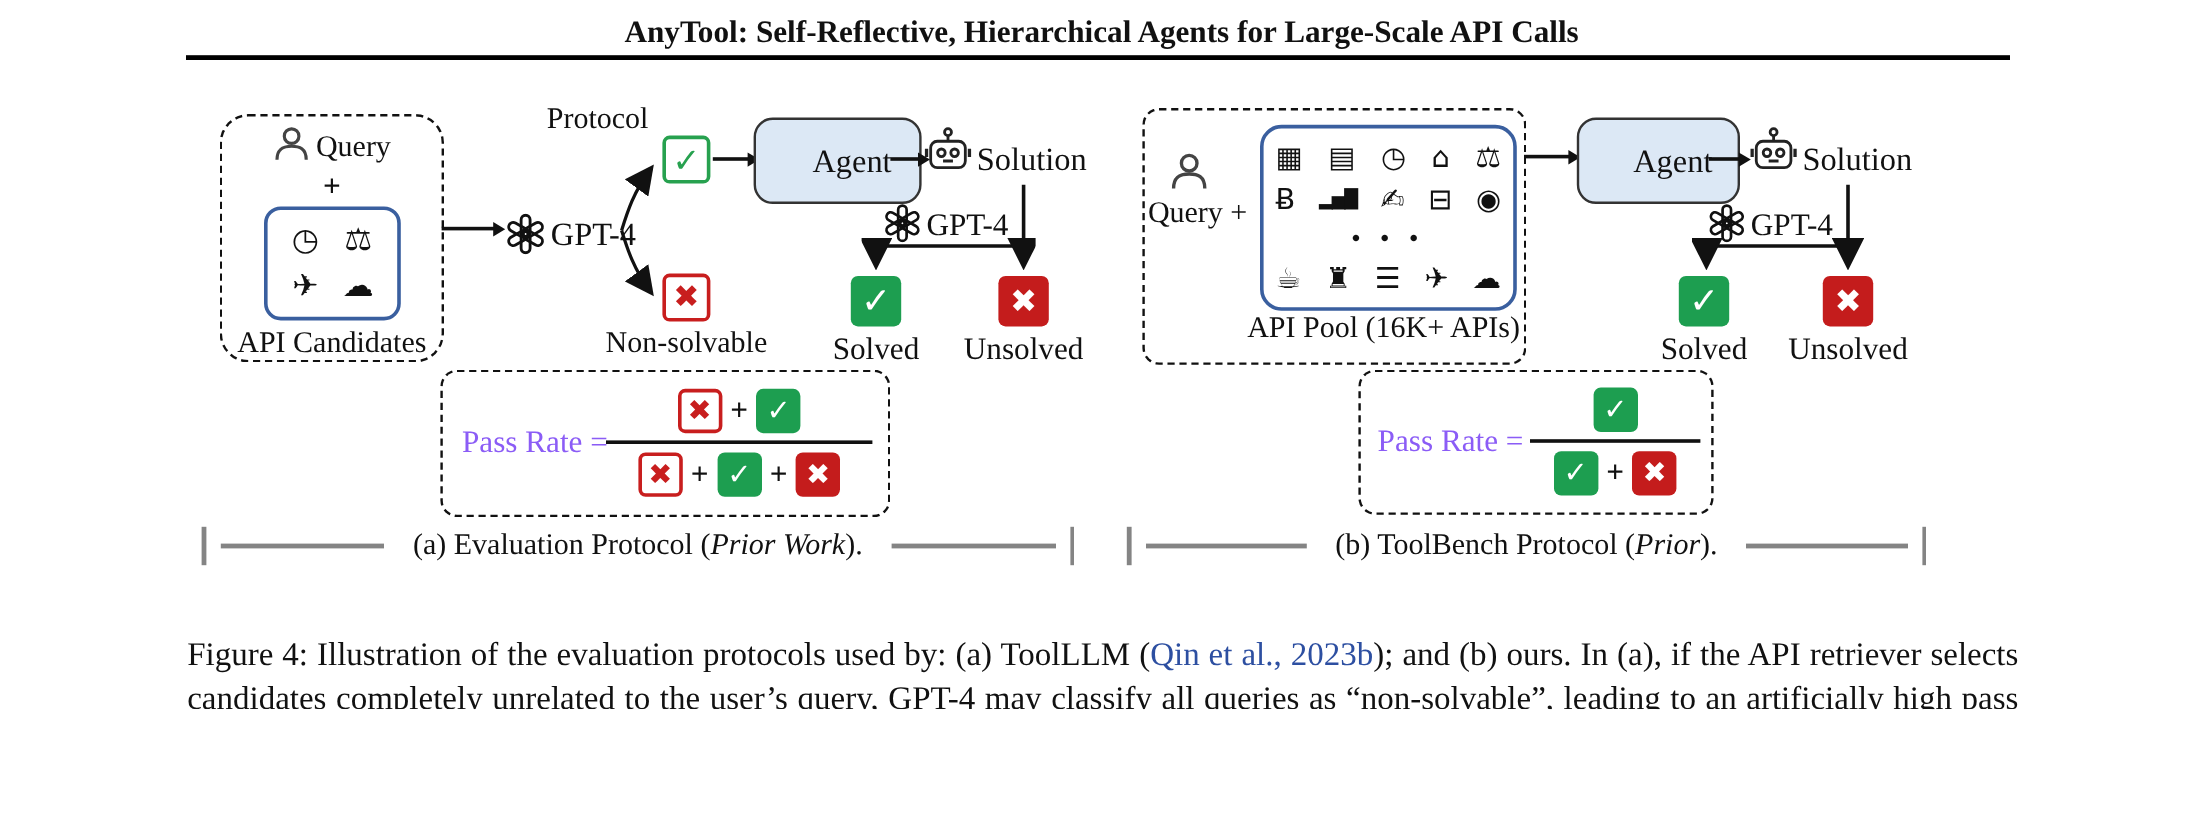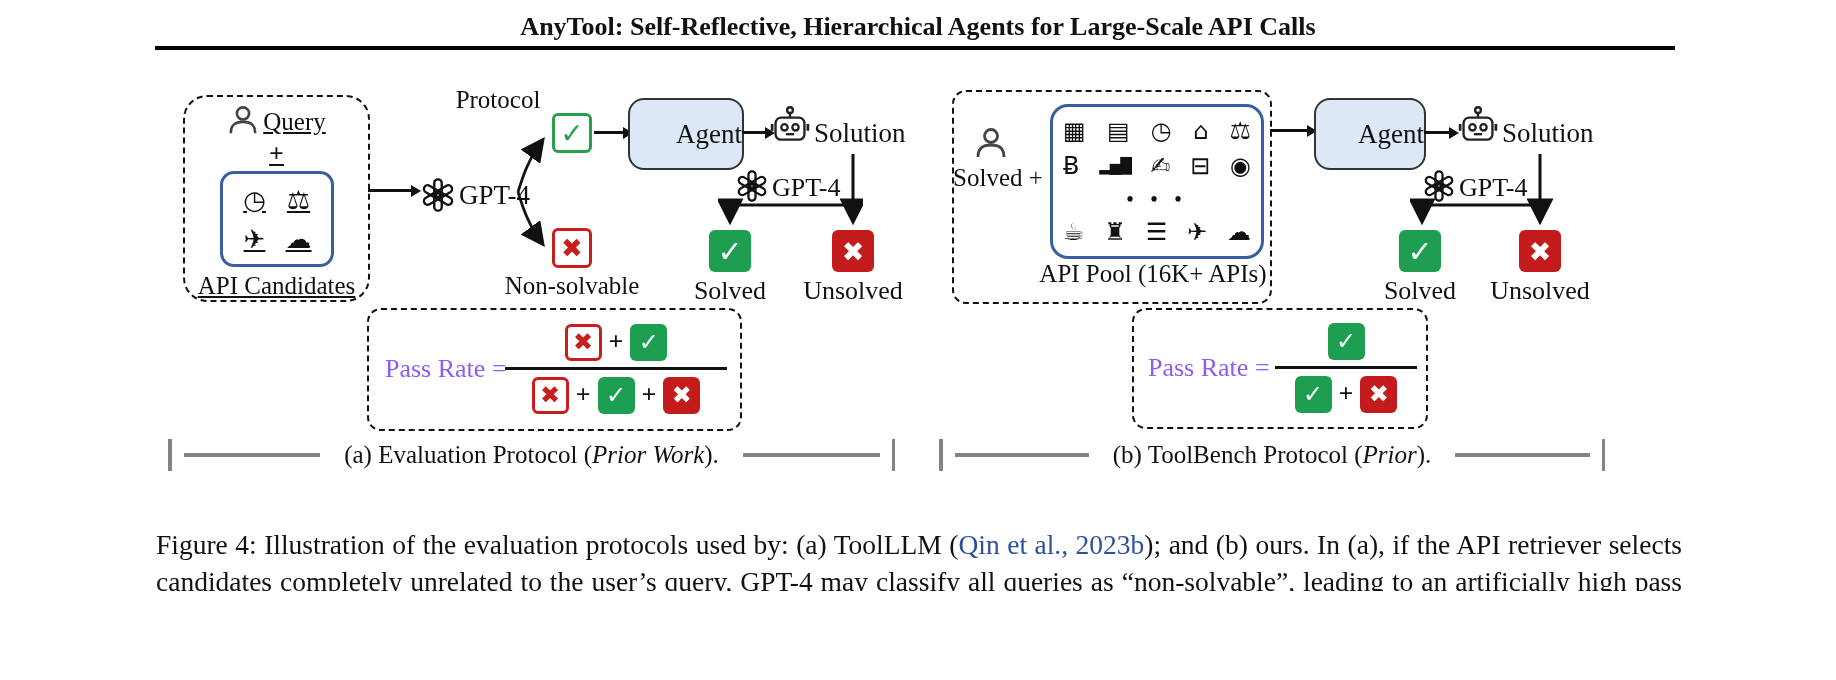--- a/index.html
+++ b/index.html
@@ -9,21 +9,21 @@
   .title{width:100%;text-align:center;top:12px;font-size:26px;font-weight:bold;}
   .title-rule{left:155px;top:46px;width:1520px;height:4px;background:#000;}
   
   .dashed{border:2.6px dashed #111;background:#fff;}
   
   .pool{border:3px solid #3a5f9f;border-radius:16px;background:#fff;}
   .ic{font-family:"DejaVu Sans",sans-serif;color:#111;}
   .ic.sm{font-size:15px;letter-spacing:-1px;font-weight:bold;}
   
   .agent{background:#dce8f5;border:2px solid #333;border-radius:16px;
-         display:flex;align-items:center;justify-content:flex-end;font-size:27px;}
+         display:flex;align-items:center;justify-content:center;font-size:27px;padding-left:24px;}
   
   .sq{display:flex;align-items:center;justify-content:center;
       font-family:"DejaVu Sans",sans-serif;font-weight:bold;border-radius:6px;box-sizing:border-box;}
   .out-green{width:40px;height:40px;border:3.2px solid #27a14f;color:#27a14f;font-size:28px;background:#fff;}
   .out-red{width:40px;height:40px;border:3.2px solid #c81e1e;color:#c81e1e;font-size:26px;background:#fff;}
   .sol-green{width:42px;height:42px;background:#1d9e50;color:#fff;font-size:30px;}
   .sol-red{width:42px;height:42px;background:#c41c1c;color:#fff;font-size:27px;}
   .s36{width:37px;height:37px;font-size:24px;}
   .s36.out-red,.s36.out-green{border-width:3px;}
   
@@ -61,21 +61,21 @@
     <defs>
       <marker id="arr" viewBox="0 0 10 10" refX="8" refY="5" markerWidth="9" markerHeight="9" orient="auto-start-reverse">
         <path d="M0,0 L10,5 L0,10 z" fill="#111"></path>
       </marker>
     </defs>
   </svg>
 
   <div class="abs title">AnyTool: Self-Reflective, Hierarchical Agents for Large-Scale API Calls</div>
   <div class="abs title-rule"></div>
 
-  <div class="abs dashed" style="left:183px;top:95px;width:183px;height:203px;border-radius:24px;text-decoration:underline;">
+  <div class="abs dashed" style="left:183px;top:95px;width:183px;height:203px;border-radius:24px;">
     <div style="display:flex;flex-direction:column;align-items:center;height:100%;padding-top:8px;box-sizing:border-box;">
       <div style="display:flex;align-items:center;gap:4px;">
         <span>
           <svg width="32" height="30" viewBox="0 0 34 32" fill="none" stroke="#444" stroke-width="2.8">
             <circle cx="17" cy="9" r="6.5"></circle>
             <path d="M4,30 C4,20 10,18 17,18 C24,18 30,20 30,30"></path>
           </svg>
         </span>
         <span class="lbl">Query</span>
       </div>
@@ -191,21 +191,21 @@
   </div>
 
   <div class="abs dashed" style="left:952px;top:90px;width:316px;height:210px;border-radius:14px;"></div>
 
   <span class="abs" style="left:974px;top:127px;">
     <svg width="34" height="32" viewBox="0 0 34 32" fill="none" stroke="#444" stroke-width="2.8">
       <circle cx="17" cy="9" r="6.5"></circle>
       <path d="M4,30 C4,20 10,18 17,18 C24,18 30,20 30,30"></path>
     </svg>
   </span>
-  <div class="abs lbl" style="left:944px;top:164px;width:108px;">Solved +</div>
+  <div class="abs lbl" style="left:944px;top:164px;width:108px;">Query +</div>
 
   <div class="abs pool" style="left:1050px;top:104px;width:208px;height:149px;border-radius:18px;">
     <div class="pool-grid">
       <div class="pool-row">
         <span class="ic">▦</span>
         <span class="ic">▤</span>
         <span class="ic">◷</span>
         <span class="ic">⌂</span>
         <span class="ic">⚖</span>
       </div>

